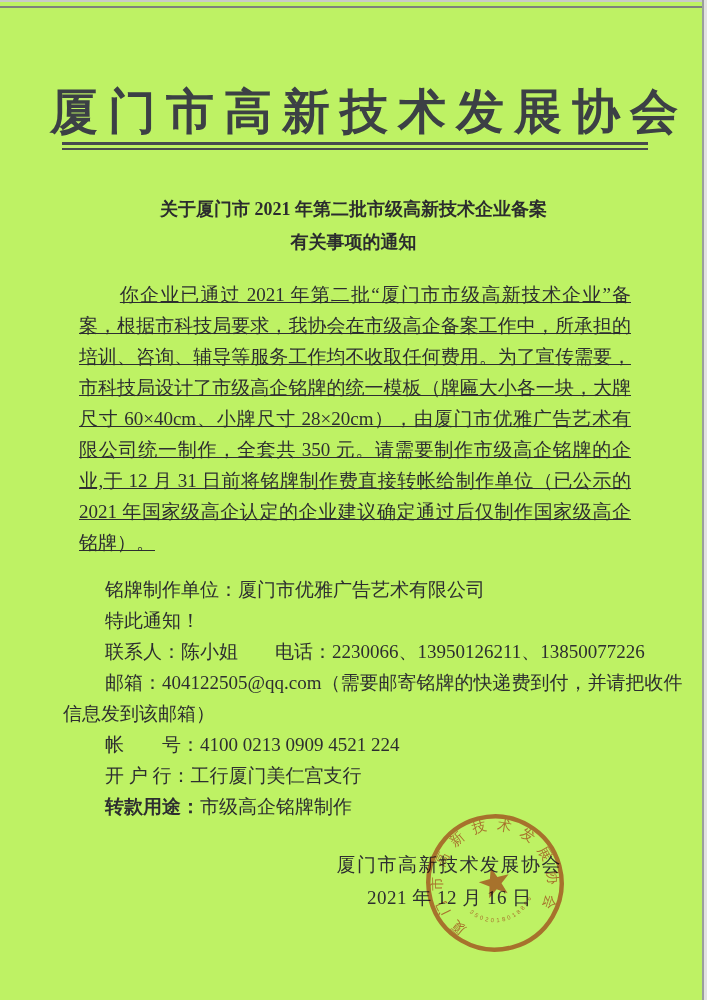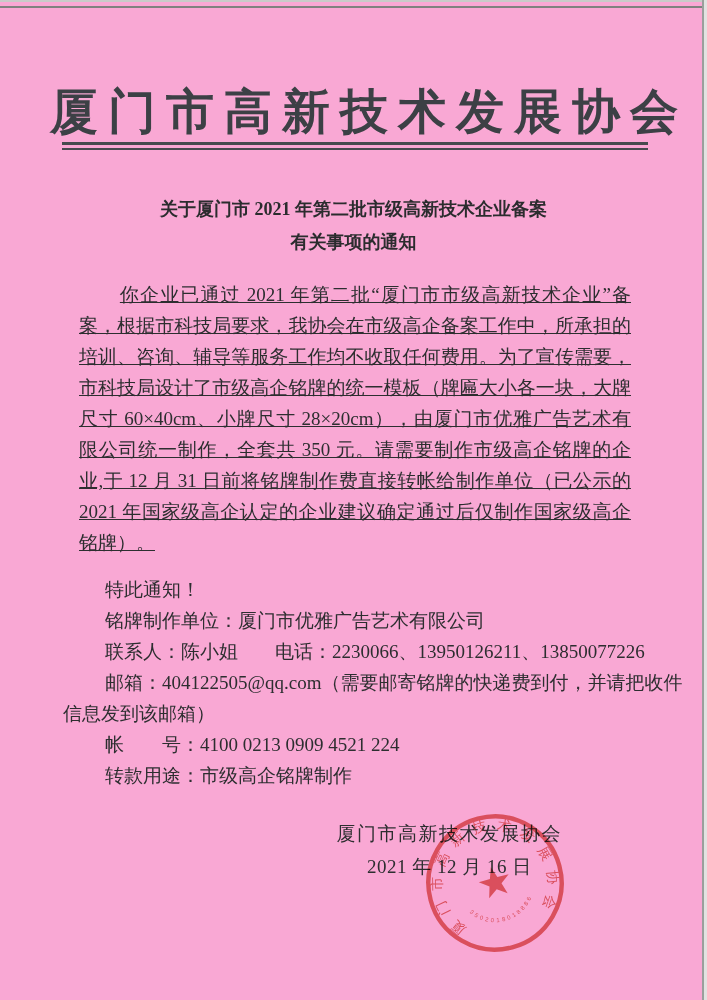--- a/index.html
+++ b/index.html
@@ -1,20 +1,20 @@
 <!DOCTYPE html>
 <html><head>
 <meta charset="utf-8">
 <style>
   html,body{margin:0;padding:0;background:#e8e8e6;}
   .page{
     position:relative;
     width:707px;height:1000px;
     margin:0 auto;
-    background:#f9a8d4;
+    background:#bef264;
     overflow:hidden;
     font-family:"Liberation Serif","DejaVu Serif",serif;
     color:#2d2e30;
   }
   
   .edge-top{position:absolute;top:0;left:0;width:707px;height:4px;background:#84878400;
     border-top:2px solid #c9cbc9;border-bottom:2px solid #7f827f;}
   .edge-right-outer{position:absolute;top:0;right:0;width:3px;height:1000px;background:#e2e3e1;}
   .edge-right{position:absolute;top:0;right:3px;width:2px;height:1000px;background:#9b9f9c;}
 
@@ -43,21 +43,21 @@
   }
   .salutation{margin:0 0 3px 0;}
   .salutation .u{text-decoration:underline;text-underline-offset:4px;}
   .body-para{
     margin:16px;text-align:justify;text-align-last:left;
     text-indent:2.15em;
     text-decoration:underline;
   }
   .line{margin:0;white-space:nowrap;}
   .indent{padding-left:42px;}
-  .bold{font-weight:normal;text-align:center;}
+  .bold{font-weight:bold;text-align:center;}
   .sp-md{display:inline-block;width:37px;}
   .sp-sm{display:inline-block;width:22px;}
   .signature{
     margin-top:26px;margin-right:85px;
     width:-moz-fit-content;width:fit-content;
     margin-left:auto;
     text-align:center;line-height:33px;
     position:relative;z-index:1;
   }
   .signature .org{letter-spacing:1.5px;white-space:nowrap;}
@@ -83,31 +83,32 @@
 
   <h2 class="doc-title">
     <span>关于厦门市 2021 年第二批市级高新技术企业备案</span><br>
     <span>有关事项的通知</span>
   </h2>
 
   <div class="text-col">
 
     <p class="body-para">你企业已通过 2021 年第二批“厦门市市级高新技术企业”备案，根据市科技局要求，我协会在市级高企备案工作中，所承担的培训、咨询、辅导等服务工作均不收取任何费用。为了宣传需要，市科技局设计了市级高企铭牌的统一模板（牌匾大小各一块，大牌尺寸 60×40cm、小牌尺寸 28×20cm），由厦门市优雅广告艺术有限公司统一制作，全套共 350 元。请需要制作市级高企铭牌的企业,于 12 月 31 日前将铭牌制作费直接转帐给制作单位（已公示的 2021 年国家级高企认定的企业建议确定通过后仅制作国家级高企铭牌）。</p>
 
+    <p class="line indent">铭牌制作单位：厦门市优雅广告艺术有限公司</p>
+
     <p class="line indent">特此通知！</p>
-
-    <p class="line indent">铭牌制作单位：厦门市优雅广告艺术有限公司</p>
 
     <p class="line indent"><span>联系人：陈小姐</span><span class="sp-md"></span><span>电话：2230066、13950126211、13850077226</span></p>
 
     <p class="line indent">邮箱：404122505@qq.com（需要邮寄铭牌的快递费到付，并请把收件</p>
     <p class="line">信息发到该邮箱）</p>
 
     <p class="line indent">帐　　号：4100 0213 0909 4521 224</p>
 
+    <p class="line indent">开 户 行：工行厦门美仁宫支行</p>
 
     <p class="line indent"><span class="bold">转款用途：</span><span>市级高企铭牌制作</span></p>
 
 
     <div class="signature">
       <div class="org">厦门市高新技术发展协会</div>
       <div class="date">2021 年 12 月 16 日</div>
     </div>
   </div>
 

